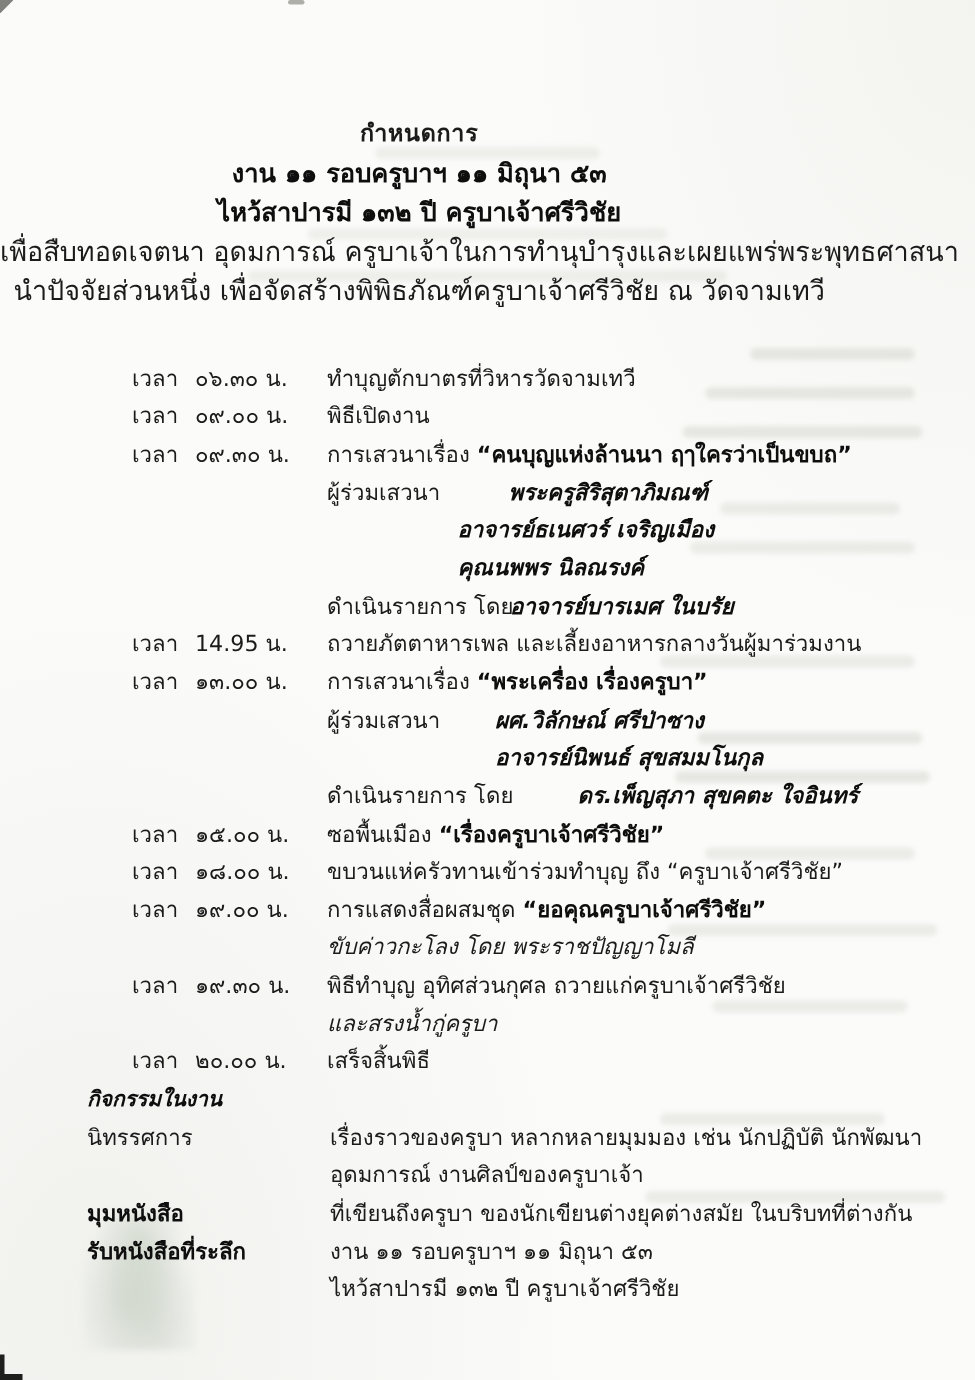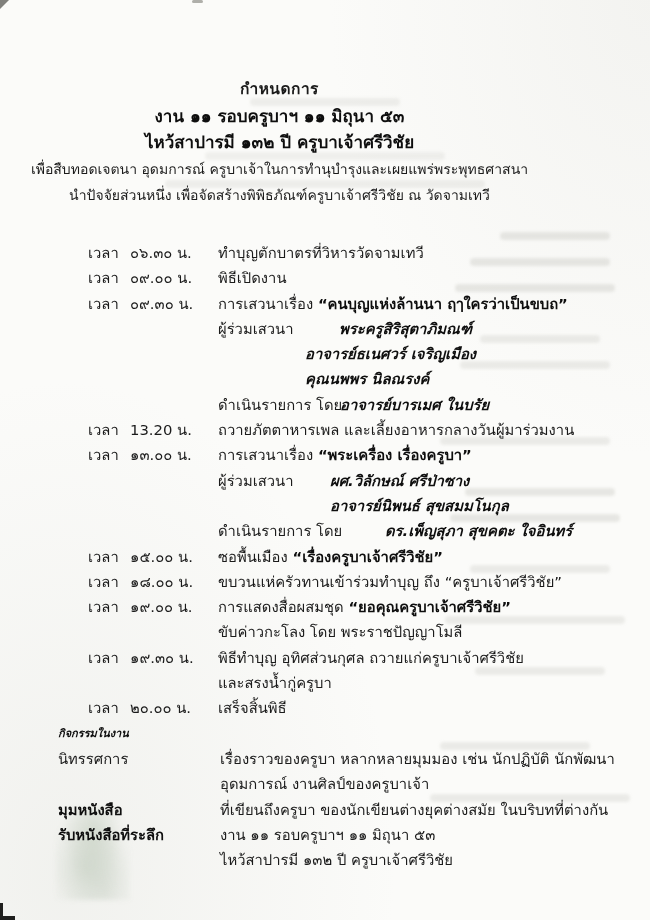--- a/index.html
+++ b/index.html
@@ -11,35 +11,35 @@
   }
   .page{position:absolute;inset:0;background:
     radial-gradient(ellipse at 10% 95%, rgba(210,212,205,.25), transparent 40%),
     radial-gradient(ellipse at 100% 0%, rgba(225,225,220,.3), transparent 35%),
     #fbfbf9;}
   
   .header{position:absolute;top:76px;left:0;width:559px;text-align:center;z-index:3;}
   .hl{height:26.5px;line-height:26.5px;white-space:nowrap;}
   .doc-title{font-size:15.5px;font-weight:700;letter-spacing:.5px;}
   .h-bold{font-size:17px;font-weight:700;color:#0e0e0e;}
-  .h-reg{font-size:14px;font-weight:400;}
+  .h-reg{font-size:18px;font-weight:400;}
   
   .sched{position:absolute;top:240px;left:0;width:530px;z-index:3;}
   .ln{position:relative;height:25.3px;line-height:25.3px;font-size:14.8px;}
   .ln>span{position:absolute;top:0;white-space:nowrap;}
   .c-label{left:88px;}
   .c-time{left:130px;}
   .c-act{left:218px;}
   .b{font-weight:700;color:#0e0e0e;margin-top:40px;}
   .name{font-weight:700;font-style:italic;color:#0e0e0e;}
   .n1{left:296px;margin-left:43px;} .n1b{left:305px;} .m1{left:340px;}
   .n2{left:330px;} .n2b{left:330px;} .m2{left:385px;}
-  .cont{left:218px;}
-  
-  .h-act{left:58px;font-weight:700;font-style:italic;color:#0e0e0e;font-size:11px;}
+  .cont{left:218px;font-style:italic;}
+  
+  .h-act{left:58px;font-weight:700;font-style:italic;color:#0e0e0e;font-size:14px;}
   .i-label{left:58px;}
   .i-label-b{left:58px;font-weight:700;color:#0e0e0e;}
   .i-desc{left:220px;}
   
   .gw{position:absolute;background:#c6c6c0;opacity:.38;filter:blur(1.6px);height:8px;border-radius:4px;z-index:1;}
   .g1{left:250px;top:98px;width:150px;opacity:.25;}
   .g2{left:205px;top:152px;width:240px;opacity:.22;}
   .g3{left:165px;top:180px;width:320px;opacity:.25;}
   .g4{left:500px;top:232px;width:110px;}
   .g5{left:470px;top:258px;width:140px;}
@@ -131,21 +131,21 @@
     <div class="ln">
       <span class="name n1b">คุณนพพร นิลณรงค์</span>
     </div>
     <div class="ln">
       <span class="c-act">ดำเนินรายการ โดย</span>
       <span class="name m1">อาจารย์บารเมศ ในบรัย</span>
     </div>
 
     <div class="ln">
       <span class="c-label">เวลา</span>
-      <span class="c-time">13.20 น.</span>
+      <span class="c-time">14.95 น.</span>
       <span class="c-act">ถวายภัตตาหารเพล และเลี้ยงอาหารกลางวันผู้มาร่วมงาน</span>
     </div>
 
     <div class="ln">
       <span class="c-label">เวลา</span>
       <span class="c-time">๑๓.๐๐ น.</span>
       <span class="c-act"><span>การเสวนาเรื่อง</span> <span class="b">“พระเครื่อง เรื่องครูบา”</span></span>
     </div>
     <div class="ln">
       <span class="c-act">ผู้ร่วมเสวนา</span>

